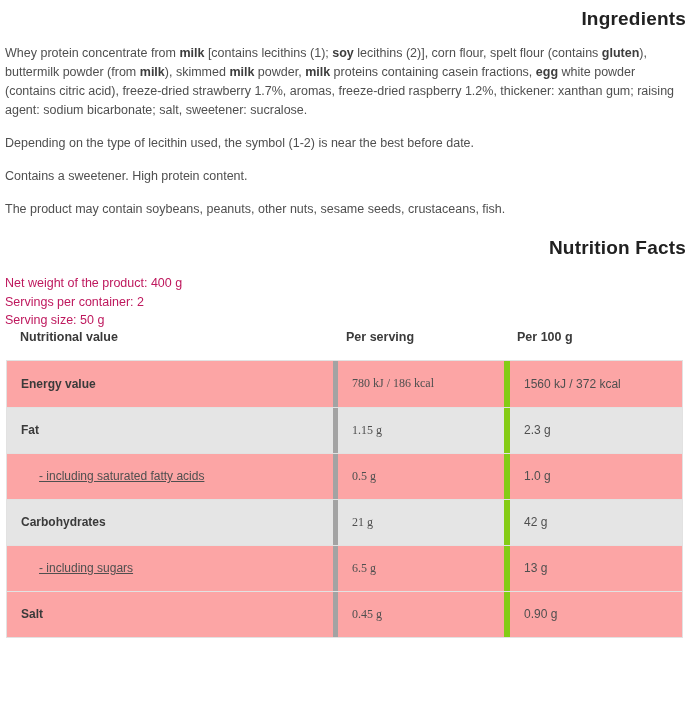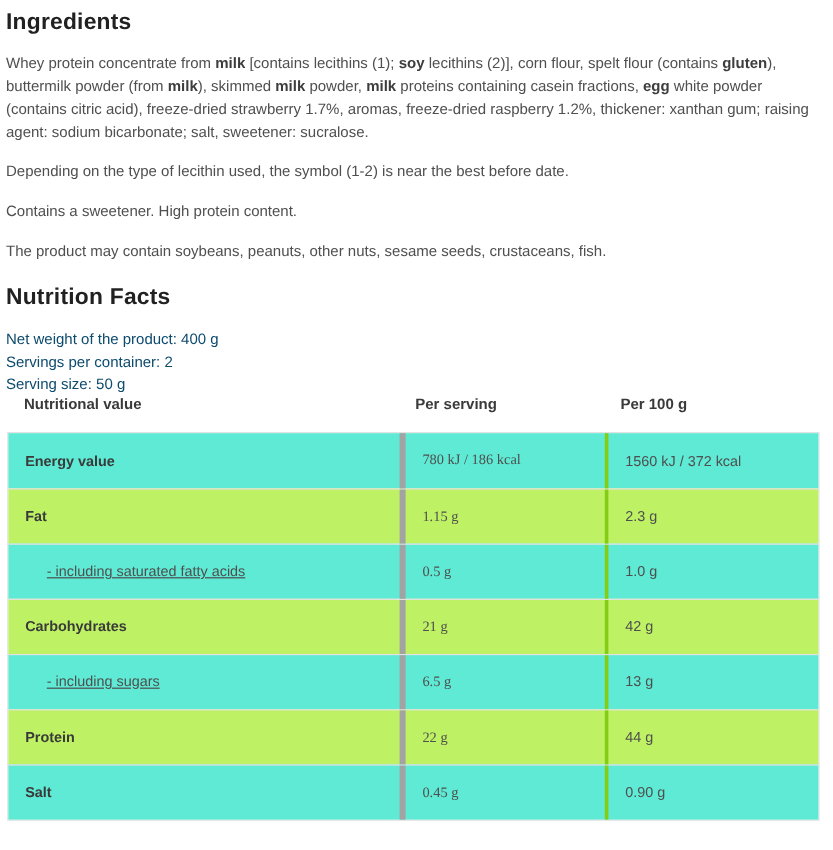--- a/index.html
+++ b/index.html
@@ -9,35 +9,36 @@
     font-family: "Liberation Sans", "DejaVu Sans", sans-serif;
     color: #4f4f4f;
   }
   .page { padding: 6px 8px 0 5px; width: 694px; }
 
   .section-heading {
     font-size: 19px;
     font-weight: 700;
     color: #212121;
     letter-spacing: 0.2px;
+    text-align: right;
   }
   .h-ingredients { margin-top: 2px; }
   .h-nutrition  { margin-top: 18px; }
 
   .body-text {
     font-size: 12.5px;
     line-height: 19px;
     color: #4f4f4f;
   }
   .ingredients-paragraph { margin-top: 14px; width: 678px; }
   .ingredients-paragraph .b { font-weight: 700; color: #3d3d3d; margin-top: 20px; }
   .note { margin-top: 14px; width: 678px; }
 
   .meta-block { margin-top: 15px; }
-  .meta-line { font-size: 12.5px; line-height: 18.5px; color: #0c4a6e; }
+  .meta-line { font-size: 12.5px; line-height: 18.5px; color: #be185d; }
 
   .nft { width: 677px; margin-left: 1px; }
   .nft-header {
     display: flex;
     font-size: 12.5px;
     font-weight: 700;
     color: #3a3a3a;
   }
   .nft-header .hcell { padding-left: 14px; }
   .hcell-label { width: 326px; }
@@ -47,24 +48,24 @@
   .nft-body {
     margin-top: 16px;
     border: 1px solid #e2e2e2;
   }
   .nft-row {
     display: flex;
     align-items: stretch;
     height: 46px;
     border-top: 1px solid #e2e2e2;
     font-size: 12px;
-    background: #5eead4;
+    background: #fca5a5;
   }
   .nft-row:first-child { border-top: none; }
-  .nft-row.shaded { background: #bef264; }
+  .nft-row.shaded { background: #e5e5e5; }
   .nft-row .cell {
     display: flex;
     align-items: center;
     padding-left: 14px;
   }
   .cell-label {
     width: 326px;
     font-weight: 700;
     color: #3a3a3a;
   }
@@ -75,21 +76,21 @@
     text-decoration: underline;
   }
   .cell-serving {
     width: 171px;
     border-left: 5px solid #a3a3a3;
     color: #4f4f4f;
     font-family: Liberation Serif, serif;
   }
   .cell-per100 {
     flex: 1;
-    border-left: 3px solid #84cc16;
+    border-left: 6px solid #84cc16;
     color: #4f4f4f;
   }
 </style>
 </head>
 <body>
 
 <div class="page">
 
   <h1 class="section-heading h-ingredients">Ingredients</h1>
 
@@ -142,25 +143,20 @@
         <div class="cell cell-serving">21 g</div>
         <div class="cell cell-per100">42 g</div>
       </div>
 
       <div class="nft-row sub">
         <div class="cell cell-label">- including sugars</div>
         <div class="cell cell-serving">6.5 g</div>
         <div class="cell cell-per100">13 g</div>
       </div>
 
-      <div class="nft-row shaded">
-        <div class="cell cell-label">Protein</div>
-        <div class="cell cell-serving">22 g</div>
-        <div class="cell cell-per100">44 g</div>
-      </div>
 
       <div class="nft-row">
         <div class="cell cell-label">Salt</div>
         <div class="cell cell-serving">0.45 g</div>
         <div class="cell cell-per100">0.90 g</div>
       </div>
 
     </div>
   </div>
 

